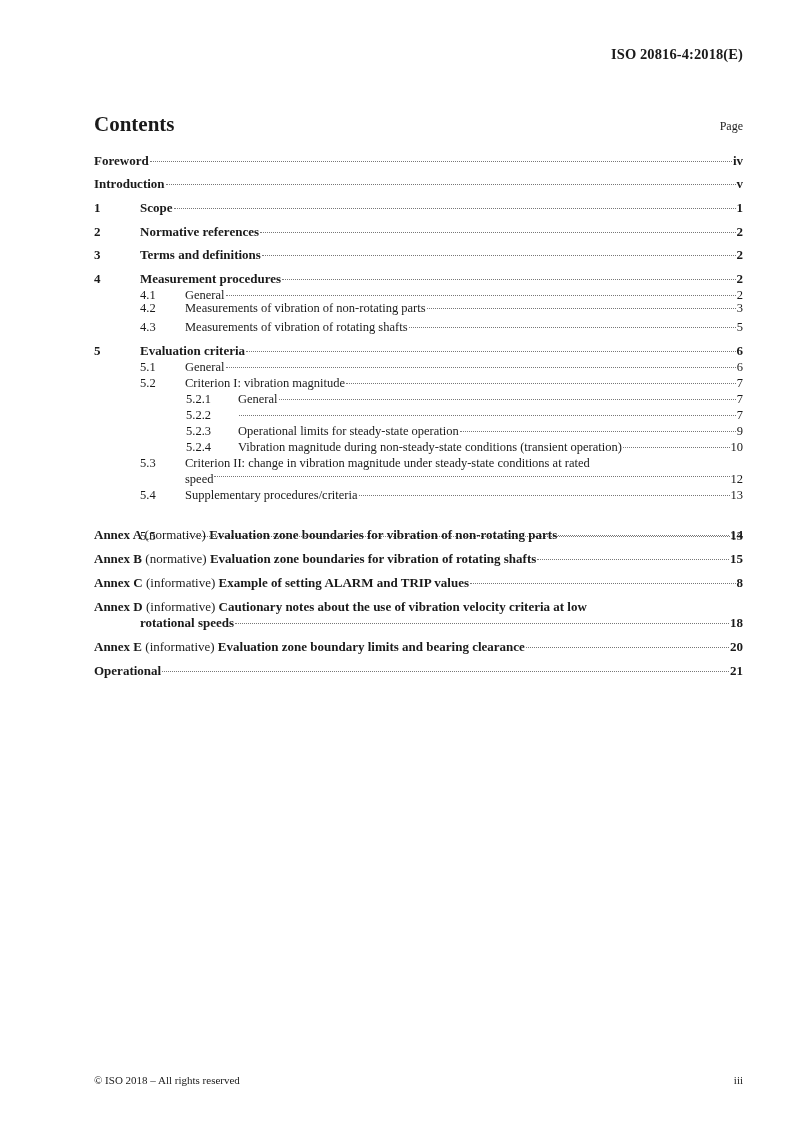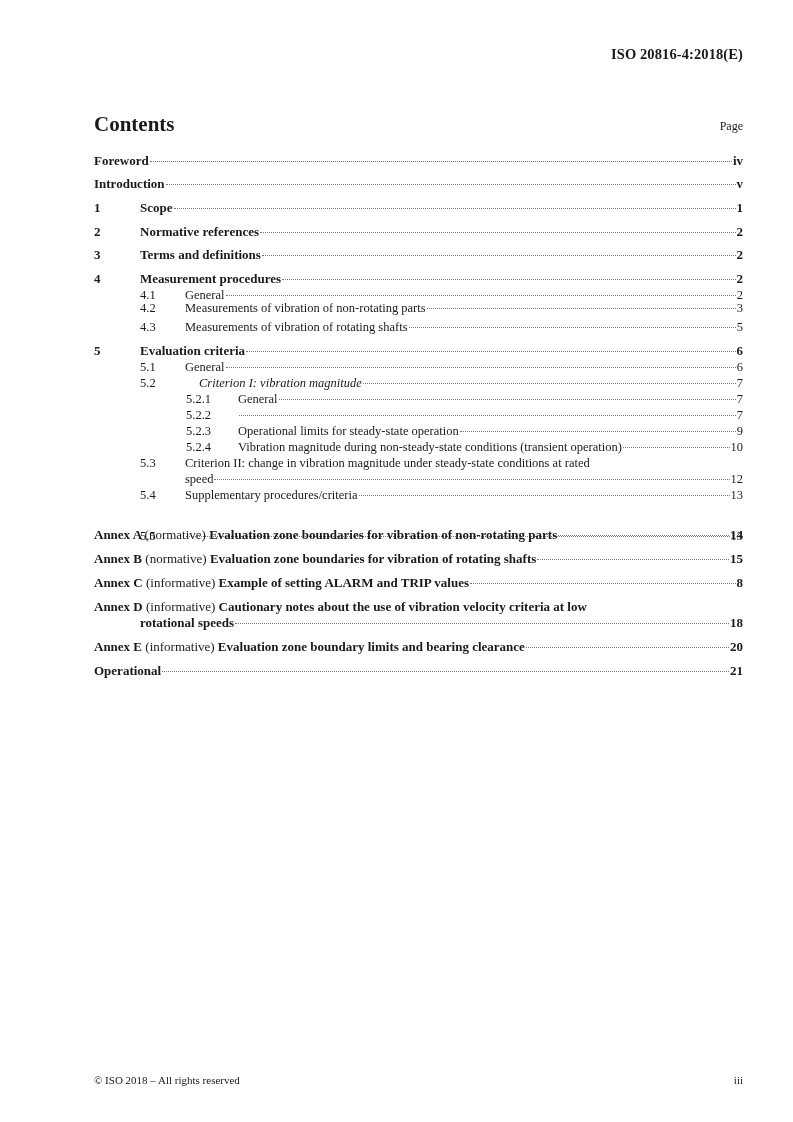--- a/index.html
+++ b/index.html
@@ -91,21 +91,21 @@
       <span class="pg">6</span>
     </div>
     <div class="row sub" style="top: 359px;">
       <span class="num" style="width: 45px; margin-left: 46px;">5.1</span>
       <span class="txt" style="margin-left: 0px;">General</span>
       <span class="dots"></span>
       <span class="pg">6</span>
     </div>
     <div class="row sub" style="top: 375px;">
       <span class="num" style="width: 45px; margin-left: 46px;">5.2</span>
-      <span class="txt" style="margin-left: 14px; font-style: italic;">Criterion I: vibration magnitude</span>
+      <span class="txt" style="margin-left: 0px;">Criterion I: vibration magnitude</span>
       <span class="dots"></span>
       <span class="pg">7</span>
     </div>
     <div class="row sub" style="top: 391px;">
       <span class="num" style="width: 52px; margin-left: 92px;">5.2.1</span>
       <span class="txt" style="margin-left: 0px;">General</span>
       <span class="dots"></span>
       <span class="pg">7</span>
     </div>
     <div class="row sub" style="top: 407px;">
@@ -122,21 +122,21 @@
     <div class="row sub" style="top: 439px;">
       <span class="num" style="width: 52px; margin-left: 92px;">5.2.4</span>
       <span class="txt" style="margin-left: 0px;">Vibration magnitude during non-steady-state conditions (transient operation)</span>
       <span class="dots"></span>
       <span class="pg">10</span>
     </div>
     <div class="row sub" style="top: 455px;">
       <span class="num" style="width: 45px; margin-left: 46px;">5.3</span>
       <span class="txt" style="margin-left: 0px;">Criterion II: change in vibration magnitude under steady-state conditions at rated</span>
     </div>
-    <div class="row sub" style="top: 471px;">
+    <div class="row sub" style="top: 471px; align-items: center;">
       <span class="txt" style="margin-left: 91px;">speed</span>
       <span class="dots"></span>
       <span class="pg">12</span>
     </div>
     <div class="row sub" style="top: 487px;">
       <span class="num" style="width: 45px; margin-left: 46px;">5.4</span>
       <span class="txt" style="margin-left: 0px;">Supplementary procedures/criteria</span>
       <span class="dots"></span>
       <span class="pg">13</span>
     </div>

